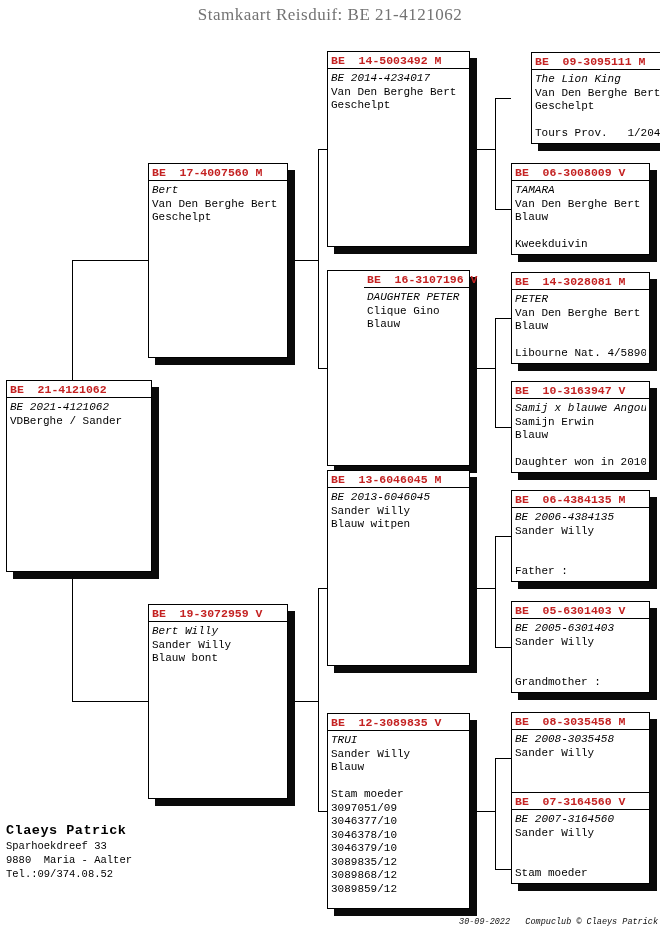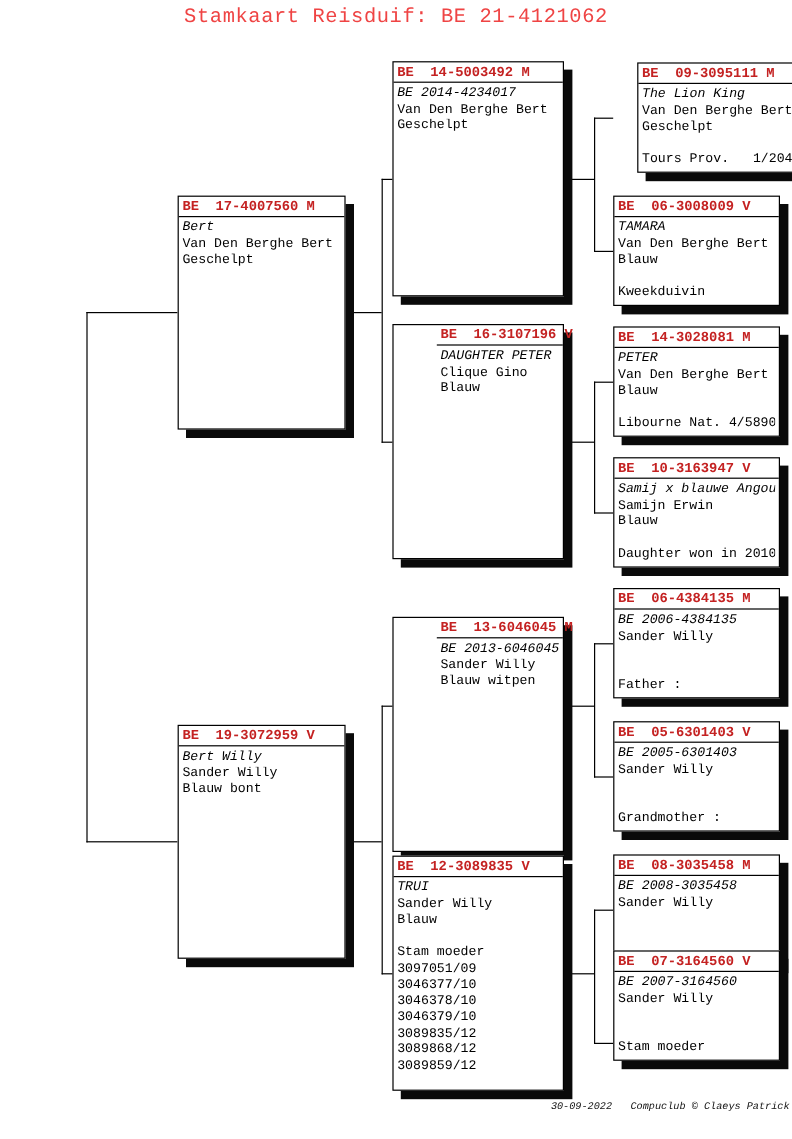--- a/index.html
+++ b/index.html
@@ -3,22 +3,22 @@
 <meta charset="utf-8">
 <style>
   html,body { margin:0; padding:0; background:#ffffff; }
   #page {
     position:relative; width:660px; height:949px; background:#ffffff;
     font-family:"Liberation Mono","DejaVu Sans Mono",monospace; color:#000;
     overflow:hidden;
   }
   .title {
     position:absolute; top:5px; left:0; width:660px; text-align:center;
-    font-family:Liberation Mono, monospace;
-    font-size:17px; color:#ef4444; letter-spacing:0.5px;
+    font-family:Liberation Serif, serif;
+    font-size:17px; color:#737373; letter-spacing:0.5px;
   }
   .box {
     position:absolute; background:#ffffff; border:1px solid #000;
     box-shadow:7px 7px 0 #0a0a0a; z-index:2; box-sizing:border-box;
   }
   .ring {
     font-weight:bold; color:#c42222; font-size:11.5px; line-height:15px;
     padding:1px 3px 0 3px; border-bottom:1px solid #000; white-space:pre;
   }
   .body { padding:3px 3px 0 3px; font-size:11px; line-height:13.5px; }
@@ -67,20 +67,27 @@
   <div class="conn" style="left:470px; top:588px; width:25px; height:1px;"></div>
   <div class="conn" style="left:495px; top:536px; width:1px; height:112px;"></div>
   <div class="conn" style="left:495px; top:536px; width:16px; height:1px;"></div>
   <div class="conn" style="left:495px; top:647px; width:16px; height:1px;"></div>
 
   <div class="conn" style="left:470px; top:811px; width:25px; height:1px;"></div>
   <div class="conn" style="left:495px; top:758px; width:1px; height:112px;"></div>
   <div class="conn" style="left:495px; top:758px; width:16px; height:1px;"></div>
   <div class="conn" style="left:495px; top:869px; width:16px; height:1px;"></div>
 
+  <div class="box" style="left:6px; top:380px; width:146px; height:192px;">
+    <div class="ring">BE  21-4121062</div>
+    <div class="body">
+        <div class="bline">BE 2021-4121062</div>
+        <div class="bline">VDBerghe / Sander</div>
+      </div>
+  </div>
 
   <div class="box" style="left:148px; top:163px; width:140px; height:195px;">
     <div class="ring">BE  17-4007560 M</div>
     <div class="body">
         <div class="bline">Bert</div>
         <div class="bline">Van Den Berghe Bert</div>
         <div class="bline">Geschelpt</div>
       </div>
   </div>
   <div class="box" style="left:148px; top:604px; width:140px; height:195px;">
@@ -101,21 +108,21 @@
       </div>
   </div>
   <div class="box" style="left:327px; top:270px; width:143px; height:196px;padding-left:36px;">
     <div class="ring">BE  16-3107196 V</div>
     <div class="body">
         <div class="bline">DAUGHTER PETER</div>
         <div class="bline">Clique Gino</div>
         <div class="bline">Blauw</div>
       </div>
   </div>
-  <div class="box" style="left:327px; top:514px; width:143px; height:196px;padding-left:36px;">
+  <div class="box" style="left:327px; top:470px; width:143px; height:196px;">
     <div class="ring">BE  13-6046045 M</div>
     <div class="body">
         <div class="bline">BE 2013-6046045</div>
         <div class="bline">Sander Willy</div>
         <div class="bline">Blauw witpen</div>
       </div>
   </div>
   <div class="box" style="left:327px; top:713px; width:143px; height:196px;">
     <div class="ring">BE  12-3089835 V</div>
     <div class="body">
@@ -205,16 +212,22 @@
     <div class="ring">BE  07-3164560 V</div>
     <div class="body">
         <div class="bline">BE 2007-3164560</div>
         <div class="bline">Sander Willy</div>
         <div class="bline">&nbsp;</div>
         <div class="bline">&nbsp;</div>
         <div class="bline">Stam moeder</div>
       </div>
   </div>
 
+  <div class="owner">
+    <div class="owner-name">Claeys Patrick</div>
+    <div class="owner-line">Sparhoekdreef 33</div>
+    <div class="owner-line">9880  Maria - Aalter</div>
+    <div class="owner-line">Tel.:09/374.08.52</div>
+  </div>
 
   <div class="footer">30-09-2022   Compuclub © Claeys Patrick</div>
 
 </div>
 
 </body></html>

